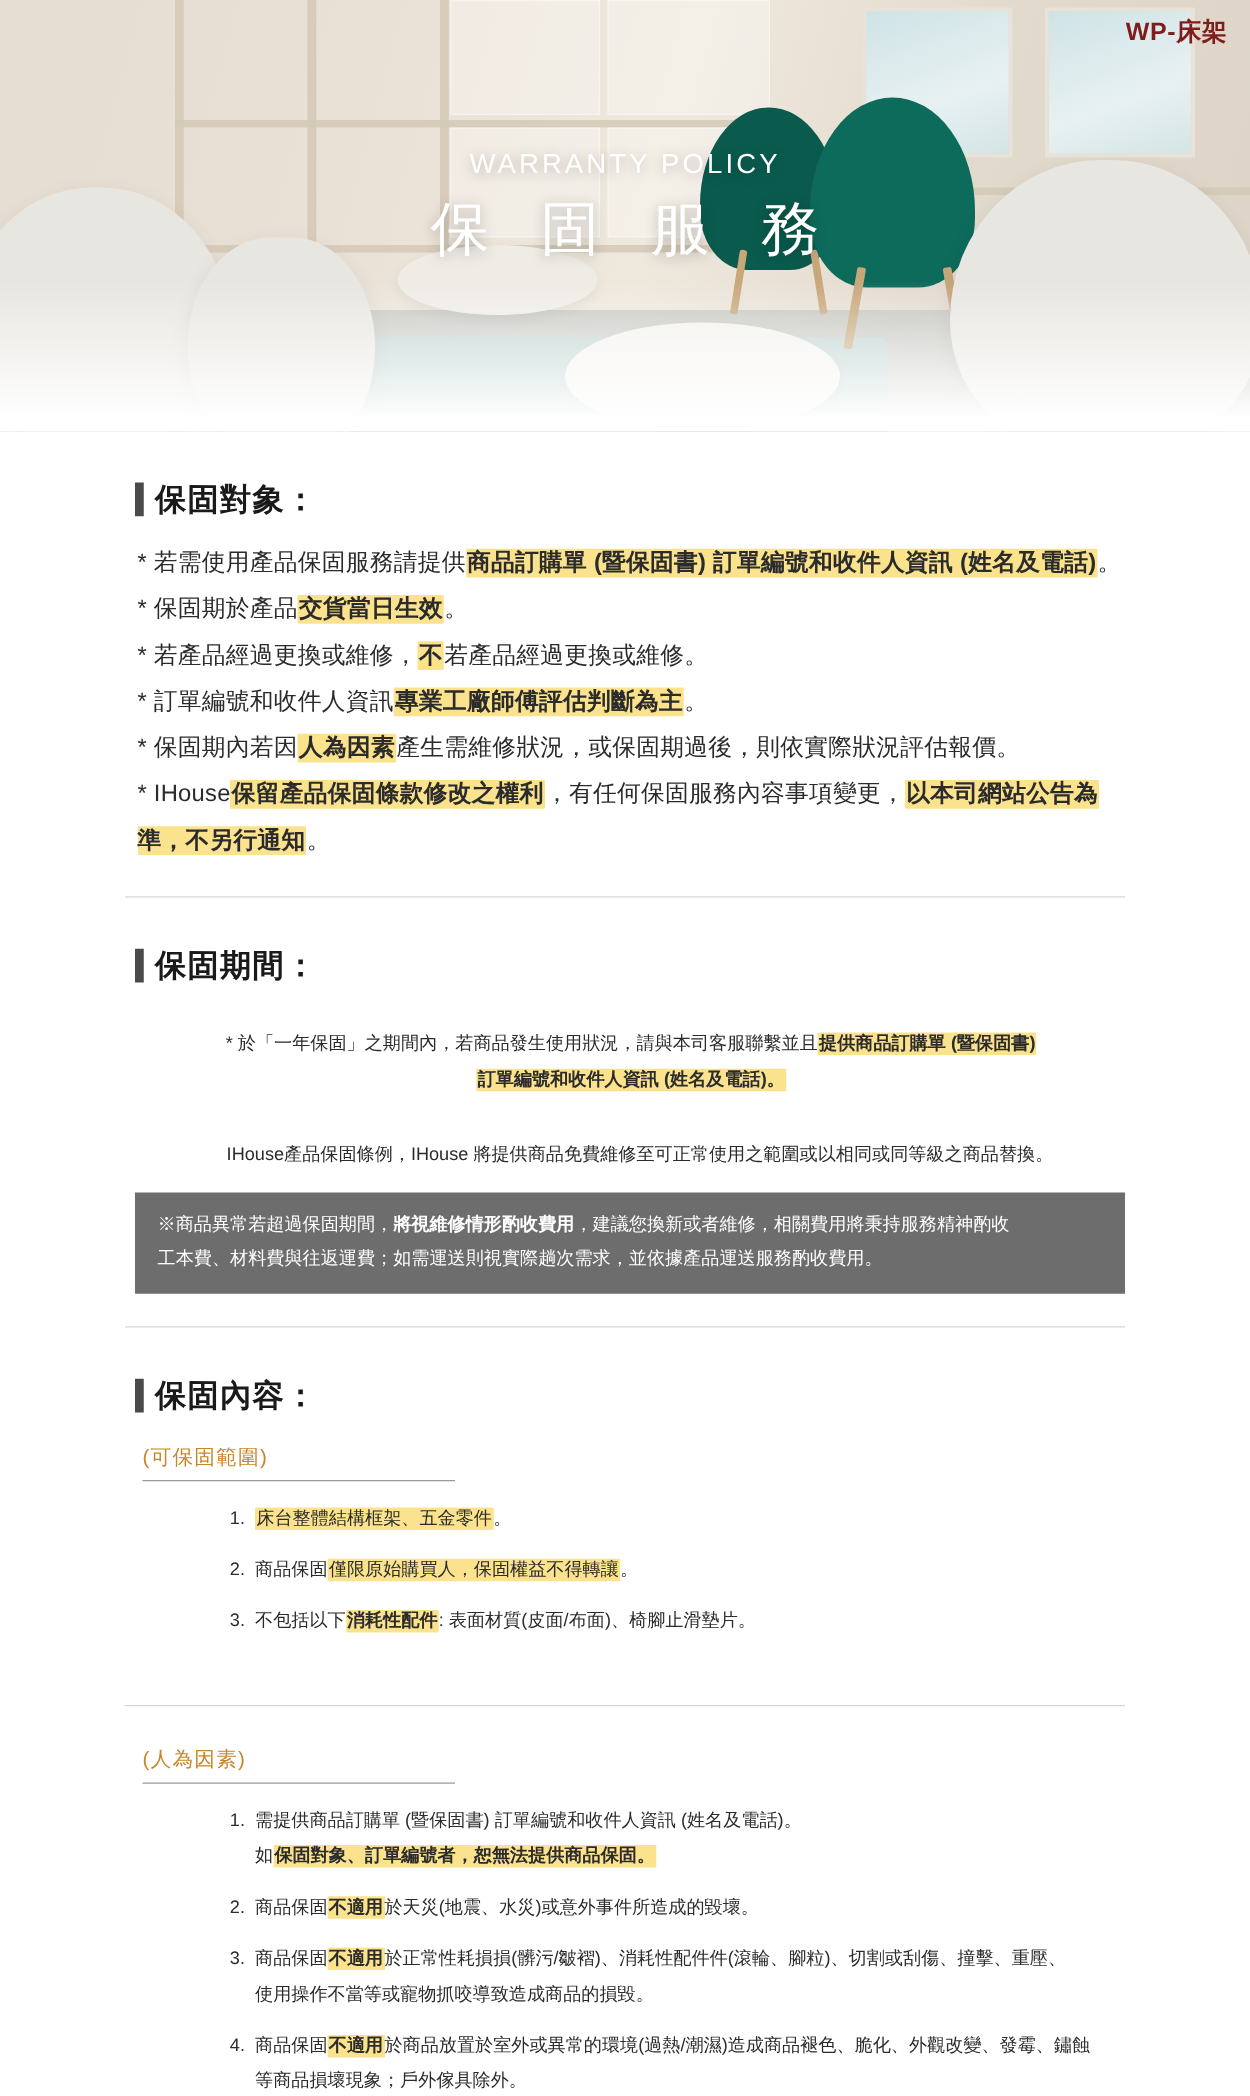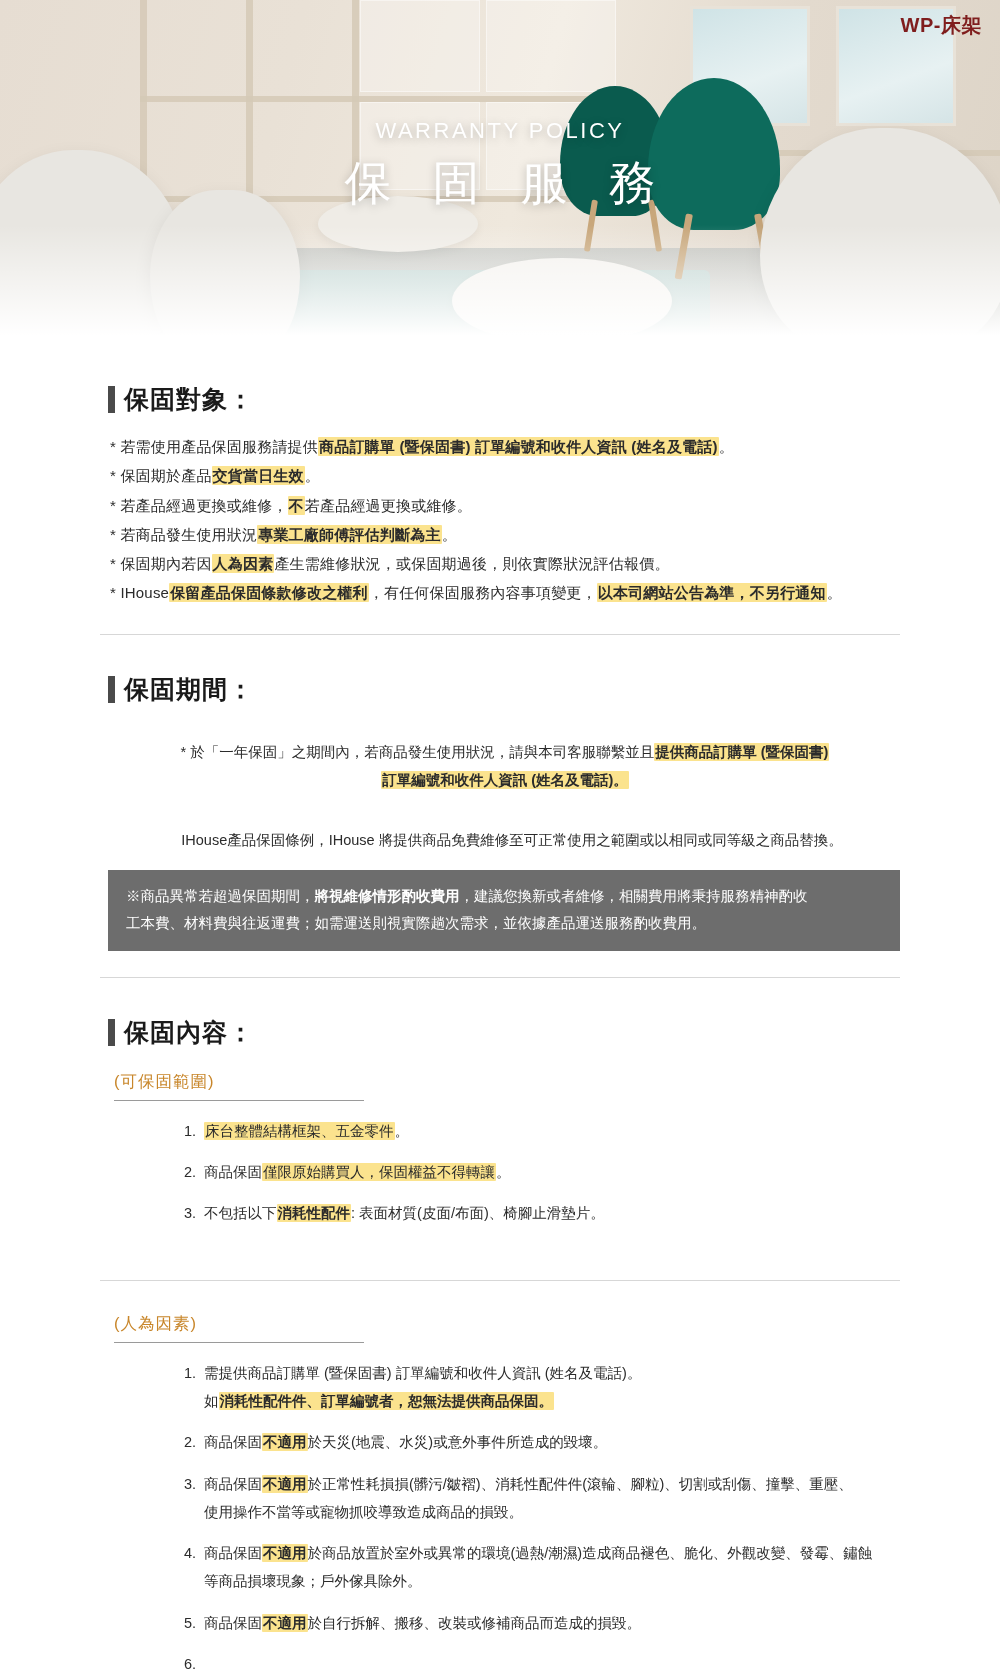--- a/index.html
+++ b/index.html
@@ -132,21 +132,21 @@
     color: #1a1a1a;
   }
 
   .line {
     border-top: 1px solid #d7d7d7;
     margin: 26px 0 0 0;
   }
 
   ul.star-list { list-style: none; margin: 0; padding: 0 0 0 10px; }
   ul.star-list li {
-    font-size: 15px;
+    font-size: 19px;
     line-height: 1.95;
     color: #2b2b2b;
     letter-spacing: .2px;
   }
 
   mark {
     background: #fbe38e;
     color: inherit;
     padding: 1px 1px;
     border-radius: 1px;
@@ -250,21 +250,21 @@
 
   
   <div class="sec-head">
     <div class="sec-bar"></div>
     <div class="sec-title">保固對象：</div>
   </div>
   <ul class="star-list" id="target-list">
       <li><span>* 若需使用產品保固服務請提供</span><mark class="bld">商品訂購單 (暨保固書) 訂單編號和收件人資訊 (姓名及電話)</mark><span>。</span></li>
       <li><span>* 保固期於產品</span><mark class="bld">交貨當日生效</mark><span>。</span></li>
       <li><span>* 若產品經過更換或維修，</span><mark class="bld">不</mark><span>若產品經過更換或維修。</span></li>
-      <li><span>* 若商品發生使用狀況</span><mark class="bld">專業工廠師傅評估判斷為主</mark><span>。</span></li>
+      <li><span>* 訂單編號和收件人資訊</span><mark class="bld">專業工廠師傅評估判斷為主</mark><span>。</span></li>
       <li><span>* 保固期內若因</span><mark class="bld">人為因素</mark><span>產生需維修狀況，或保固期過後，則依實際狀況評估報價。</span></li>
       <li><span>* IHouse</span><mark class="bld">保留產品保固條款修改之權利</mark><span>，有任何保固服務內容事項變更，</span><mark class="bld">以本司網站公告為準，不另行通知</mark><span>。</span></li>
     </ul>
 
   <div class="line"></div>
 
   
   <div class="sec-head">
     <div class="sec-bar"></div>
     <div class="sec-title">保固期間：</div>
@@ -293,21 +293,21 @@
       <li><span>不包括以下</span><mark class="bld">消耗性配件</mark><span>: 表面材質(皮面/布面)、椅腳止滑墊片。</span></li>
     </ol>
 
   <div class="gap-lg"></div>
   <div class="line"></div>
   <div class="gap-lg"></div>
 
   <div class="subhead">(人為因素)</div>
   <div class="subhead-rule"></div>
   <ol class="num" id="excluded-list">
-      <li><span>需提供商品訂購單 (暨保固書) 訂單編號和收件人資訊 (姓名及電話)。</span><br><span>如</span><mark class="bld">消耗性配件件、訂單編號者，恕無法提供商品保固。</mark></li>
+      <li><span>需提供商品訂購單 (暨保固書) 訂單編號和收件人資訊 (姓名及電話)。</span><br><span>如</span><mark class="bld">保固對象、訂單編號者，恕無法提供商品保固。</mark></li>
       <li><span>商品保固</span><mark class="bld">不適用</mark><span>於天災(地震、水災)或意外事件所造成的毀壞。</span></li>
       <li><span>商品保固</span><mark class="bld">不適用</mark><span>於正常性耗損損(髒污/皺褶)、消耗性配件件(滾輪、腳粒)、切割或刮傷、撞擊、重壓、</span><br><span>使用操作不當等或寵物抓咬導致造成商品的損毀。</span></li>
       <li><span>商品保固</span><mark class="bld">不適用</mark><span>於商品放置於室外或異常的環境(過熱/潮濕)造成商品褪色、脆化、外觀改變、發霉、鏽蝕</span><br><span>等商品損壞現象；戶外傢具除外。</span></li>
       <li><span>商品保固</span><mark class="bld">不適用</mark><span>於自行拆解、搬移、改裝或修補商品而造成的損毀。</span></li>
       <li><br><br></li>
     </ol>
 
 </div>
 
 </body></html>

